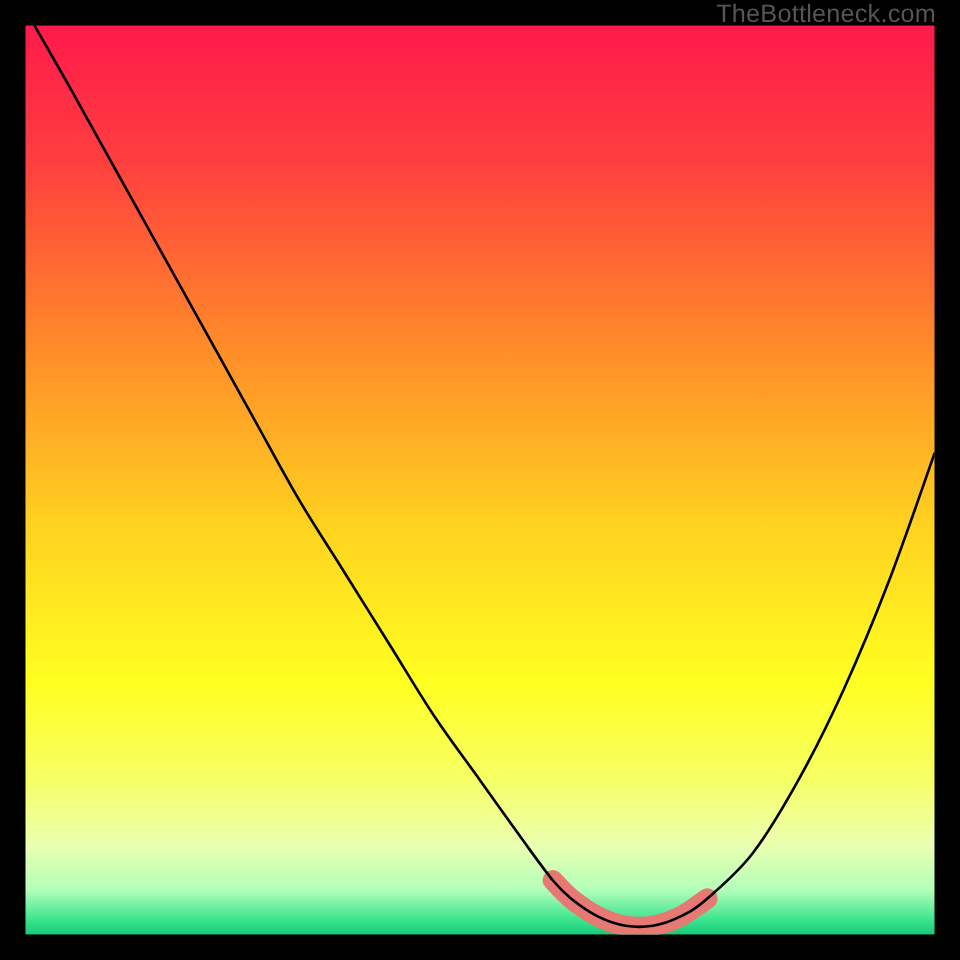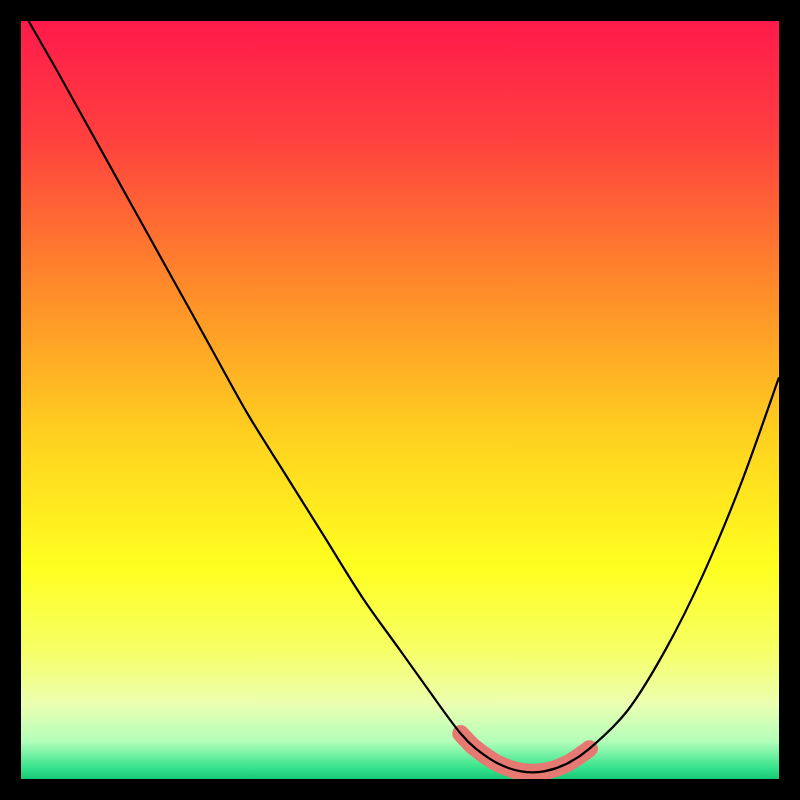--- a/index.html
+++ b/index.html
@@ -59,13 +59,14 @@
             <stop offset="100%" stop-color="#18c876"></stop>
           </linearGradient>
       </defs>
       <rect x="0" y="0" width="758" height="758" fill="url(#bg)"></rect>
     </svg>
     <svg class="curve" viewBox="0 0 758 758" preserveAspectRatio="none">
       <path id="hlpath" fill="none" stroke-linecap="round" stroke-linejoin="round" stroke-width="17" d="M 439.64 712.52 C 442.16666666666663 715.0466666666666 448.48333333333335 722.6266666666666 454.8 727.68 C 461.1166666666667 732.7333333333333 469.96000000000004 739.0500000000001 477.54 742.84 C 485.12 746.63 492.70000000000005 749.1566666666666 500.28000000000003 750.42 C 507.86 751.6833333333333 515.4399999999999 751.6833333333333 523.02 750.42 C 530.6 749.1566666666666 538.18 746.63 545.76 742.84 C 553.34 739.0500000000001 564.71 730.2066666666666 568.5 727.68" stroke="#e67a72"></path>
       <path id="mainpath" fill="none" stroke-width="2.2" stroke-linejoin="round" d="M 7.58 0 C 12.633333333333333 8.843333333333325 26.53 32.84666666666662 37.9 53.059999999999945 C 49.269999999999996 73.27333333333327 63.166666666666664 98.53999999999996 75.8 121.27999999999997 C 88.43333333333334 144.01999999999998 101.06666666666666 166.76 113.7 189.5 C 126.33333333333334 212.24 138.96666666666667 234.97999999999996 151.6 257.71999999999997 C 164.23333333333332 280.46 176.86666666666667 303.20000000000005 189.5 325.94000000000005 C 202.13333333333333 348.68000000000006 214.76666666666668 372.6833333333334 227.4 394.16 C 240.03333333333333 415.63666666666666 252.66666666666669 434.5866666666667 265.3 454.8 C 277.93333333333334 475.0133333333333 290.56666666666666 495.2266666666667 303.2 515.44 C 315.8333333333333 535.6533333333334 328.4666666666667 557.1300000000001 341.1 576.08 C 353.73333333333335 595.03 366.3666666666667 611.4533333333334 379 629.14 C 391.6333333333333 646.8266666666666 406.79333333333335 668.3033333333334 416.90000000000003 682.2 C 427.0066666666667 696.0966666666667 433.3233333333333 704.94 439.64 712.52 C 445.95666666666665 720.0999999999999 448.48333333333335 722.6266666666666 454.8 727.68 C 461.1166666666667 732.7333333333333 469.96000000000004 739.0500000000001 477.54 742.84 C 485.12 746.63 492.70000000000005 749.1566666666666 500.28000000000003 750.42 C 507.86 751.6833333333333 515.4399999999999 751.6833333333333 523.02 750.42 C 530.6 749.1566666666666 538.18 746.63 545.76 742.84 C 553.34 739.0500000000001 558.3933333333333 736.5233333333333 568.5 727.68 C 578.6066666666667 718.8366666666666 593.7666666666667 706.2033333333333 606.4 689.78 C 619.0333333333333 673.3566666666667 631.6666666666666 651.88 644.3 629.14 C 656.9333333333333 606.4 669.5666666666667 581.1333333333332 682.2 553.3399999999999 C 694.8333333333334 525.5466666666666 707.4666666666667 495.22666666666663 720.1 462.38 C 732.7333333333333 429.53333333333336 751.6833333333334 373.94666666666666 758 356.26" stroke="#000000"></path>
     </svg>
   </div>
+  <div class="watermark">TheBottleneck.com</div>
 </div>
 
 </body></html>

